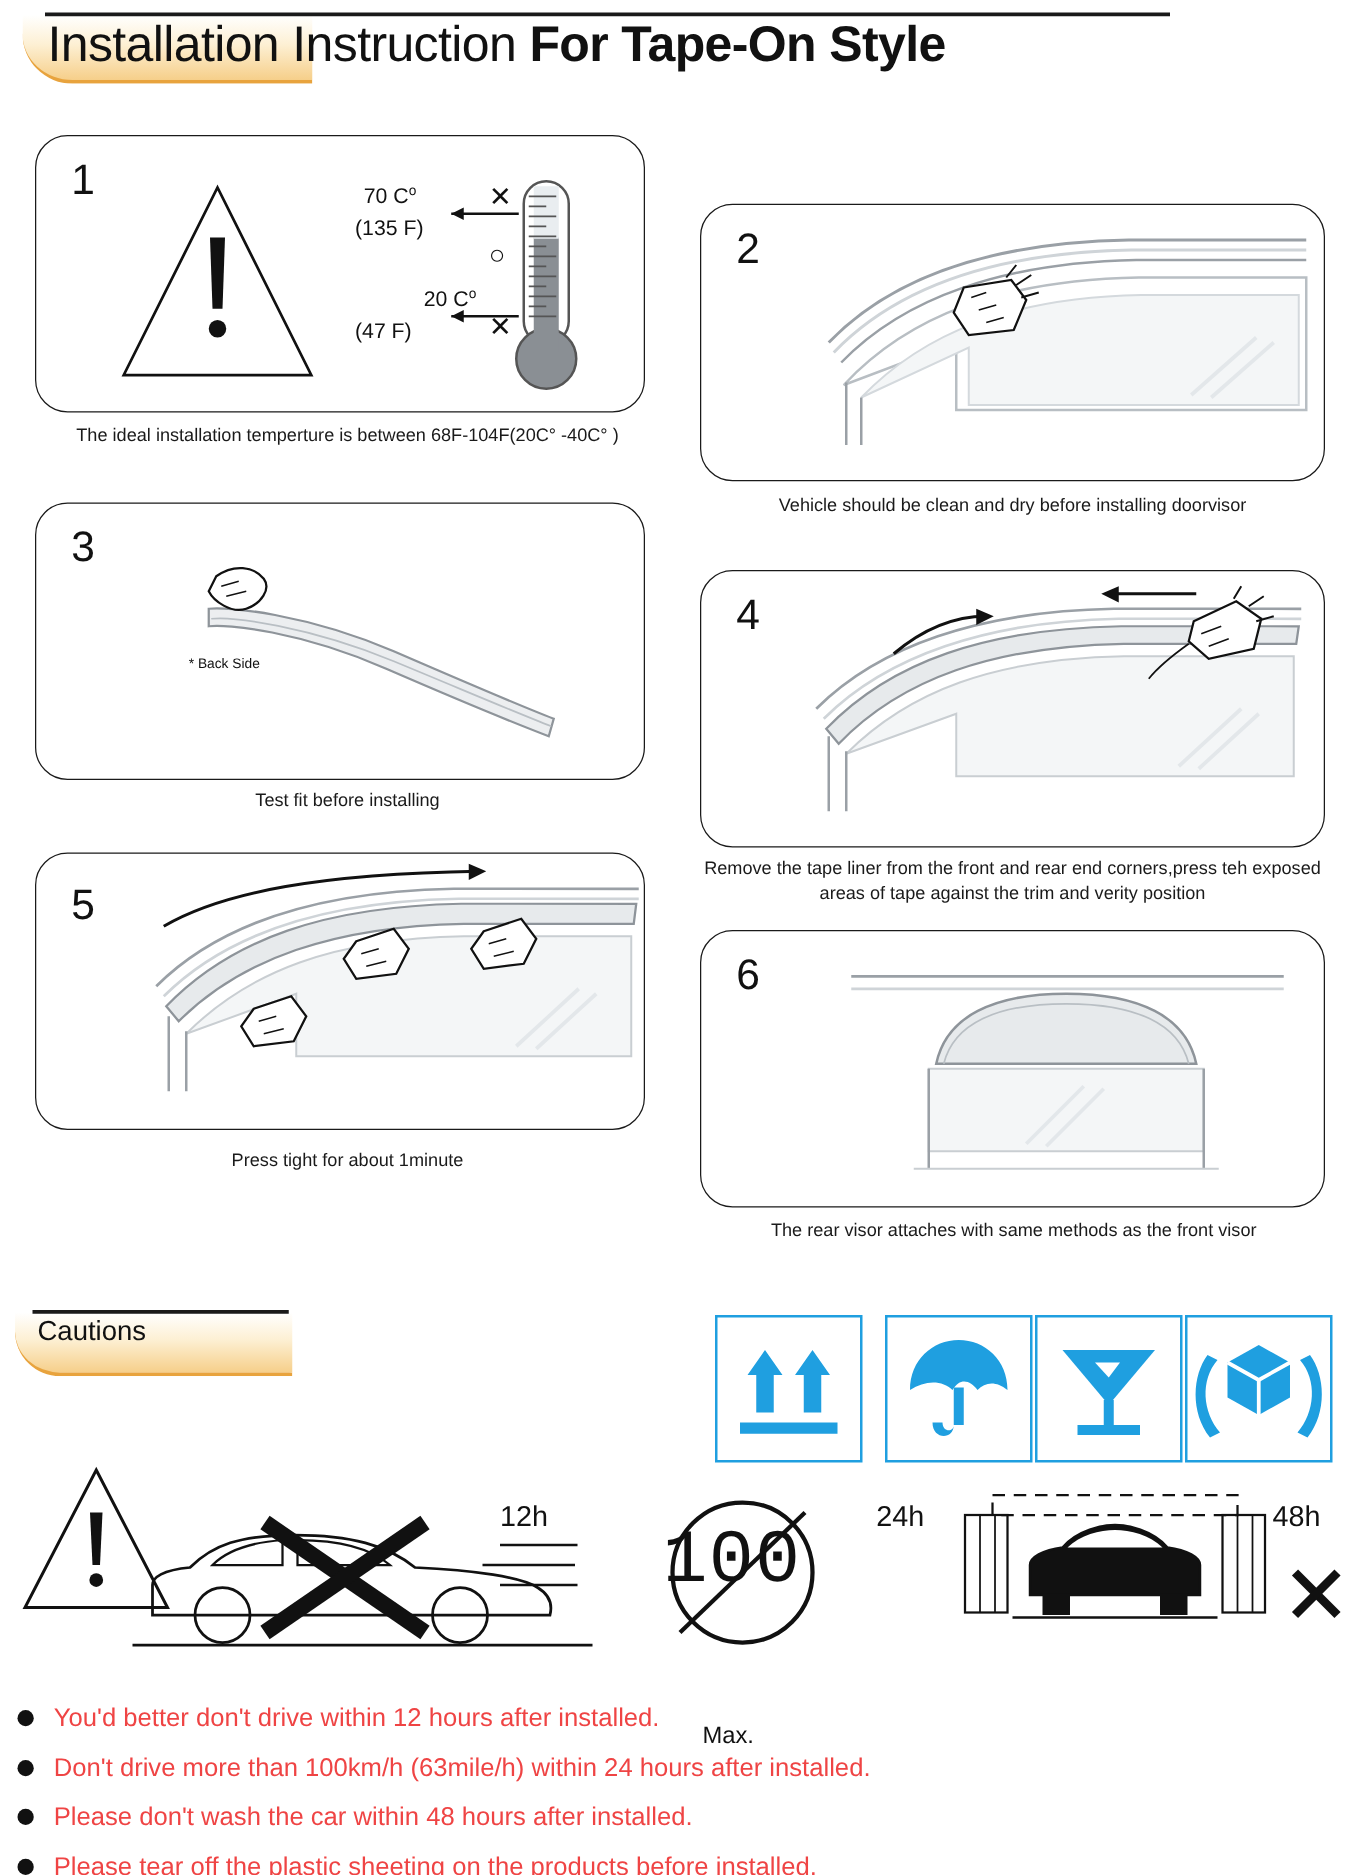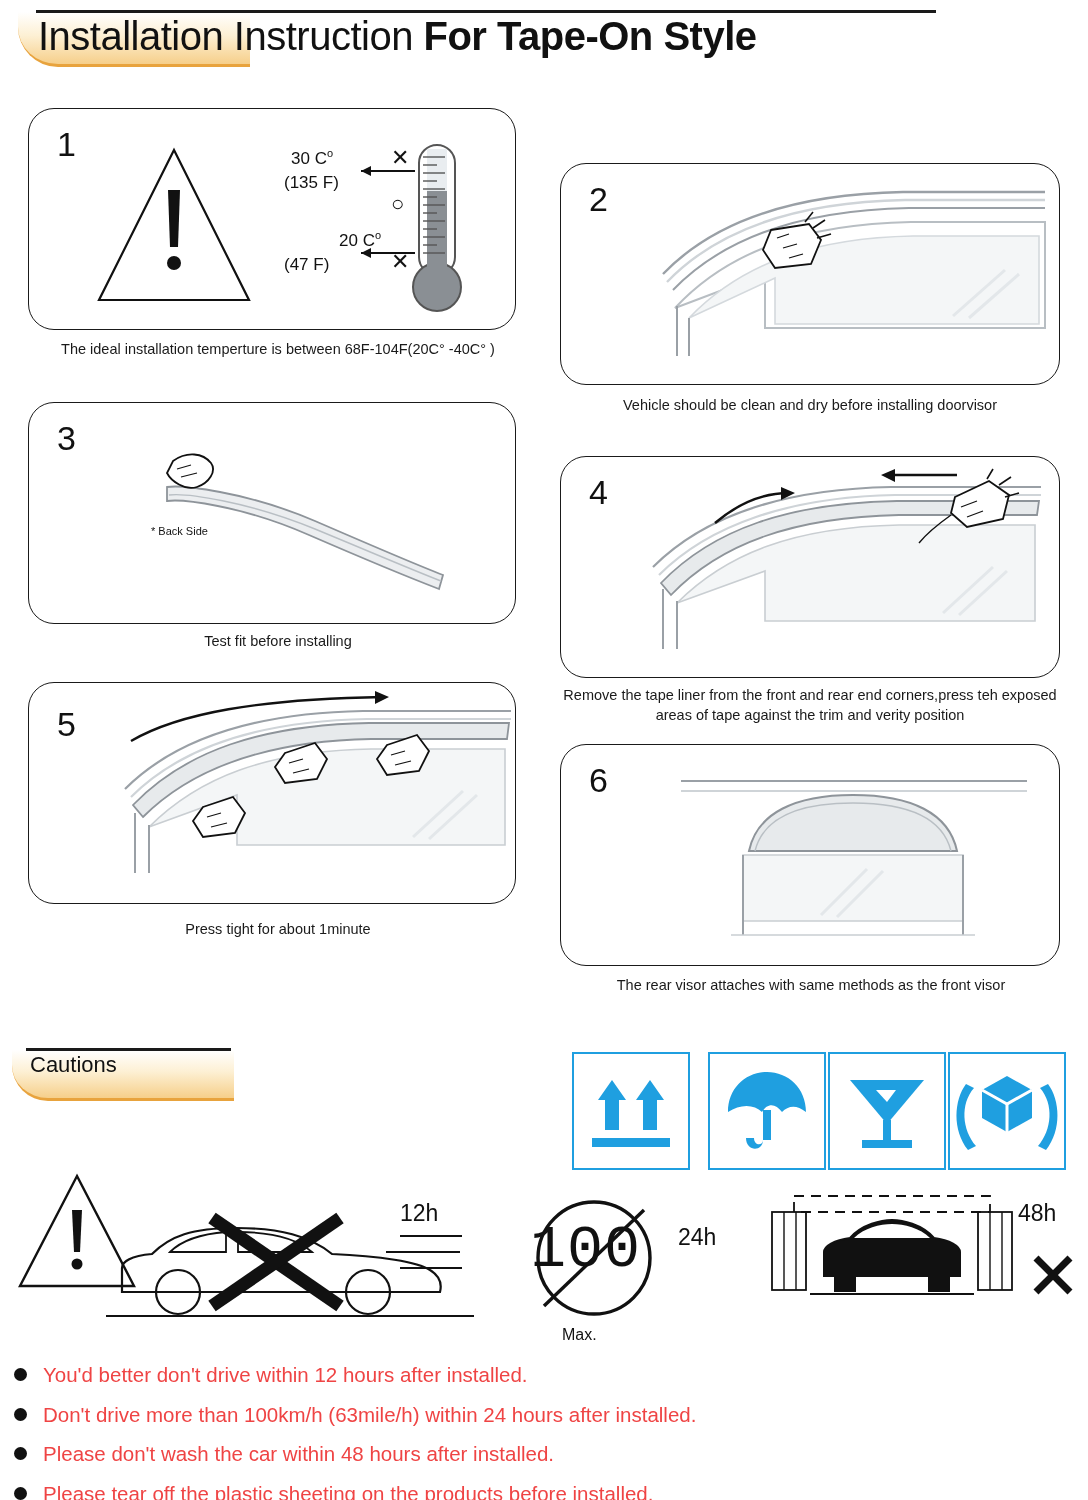--- a/index.html
+++ b/index.html
@@ -210,21 +210,21 @@
       <line x1="344" y1="118" x2="366" y2="118"></line>
     </g>
 
     <line x1="282" y1="36" x2="336" y2="36" stroke="#111" stroke-width="2"></line>
     <polygon points="282,36 292,31 292,41" fill="#111"></polygon>
     <line x1="282" y1="118" x2="336" y2="118" stroke="#111" stroke-width="2"></line>
     <polygon points="282,118 292,113 292,123" fill="#111"></polygon>
   </svg>
 
   <div class="abs" style="left:262px; top:38px; font-size:17px;">
-    <span>30 C</span><span style="font-size:11px; vertical-align:super;">o</span>
+    <span>70 C</span><span style="font-size:11px; vertical-align:super;">o</span>
   </div>
   <div class="abs" style="left:255px; top:64px; font-size:17px;">(135 F)</div>
   <div class="abs" style="left:272px; top:120px; font-size:17px;margin-left:38px;">
     <span>20 C</span><span style="font-size:11px; vertical-align:super;">o</span>
   </div>
   <div class="abs" style="left:255px; top:146px; font-size:17px;">(47  F)</div>
 
   <div class="abs" style="left:362px; top:36px; font-size:22px;">✕</div>
   <div class="abs" style="left:362px; top:82px; font-size:22px;">○</div>
   <div class="abs" style="left:362px; top:140px; font-size:22px;">✕</div>
@@ -413,22 +413,22 @@
   <line x1="112" y1="22" x2="240" y2="110" stroke="#111" stroke-width="13"></line>
   <line x1="240" y1="22" x2="112" y2="110" stroke="#111" stroke-width="13"></line>
 </svg>
 <div class="abs" style="left:400px; top:1200px; font-size:23px;">12h</div>
 
 <svg class="abs" style="left:522px; top:1196px;" width="144" height="132" viewBox="0 0 144 132">
   <circle cx="72" cy="62" r="56" fill="none" stroke="#111" stroke-width="3.4"></circle>
   <line x1="22" y1="110" x2="122" y2="14" stroke="#111" stroke-width="3.4"></line>
 </svg>
 <div class="abs" style="left:530px; top:1216px; font-size:60px; letter-spacing:1px;font-family:Liberation Mono, monospace;">100</div>
-<div class="abs" style="left:562px; top:1326px; font-size:16px;">Max.</div>
-<div class="abs" style="left:678px; top:1200px; font-size:23px;margin-top:24px;">24h</div>
+<div class="abs" style="left:562px; top:1378px; font-size:19px;">Max.</div>
+<div class="abs" style="left:701px; top:1200px; font-size:23px;">24h</div>
 
 <svg class="abs" style="left:762px; top:1190px;" width="260" height="132" viewBox="0 0 260 132">
   <rect x="32" y="6" width="196" height="16" fill="none" stroke="#111" stroke-width="1.8" stroke-dasharray="10 7"></rect>
   <rect x="10" y="22" width="34" height="78" fill="none" stroke="#111" stroke-width="1.8"></rect>
   <rect x="216" y="22" width="34" height="78" fill="none" stroke="#111" stroke-width="1.8"></rect>
   <line x1="22" y1="22" x2="22" y2="100" stroke="#111" stroke-width="1.4"></line>
   <line x1="34" y1="22" x2="34" y2="100" stroke="#111" stroke-width="1.4"></line>
   <line x1="228" y1="22" x2="228" y2="100" stroke="#111" stroke-width="1.4"></line>
   <line x1="240" y1="22" x2="240" y2="100" stroke="#111" stroke-width="1.4"></line>
 

